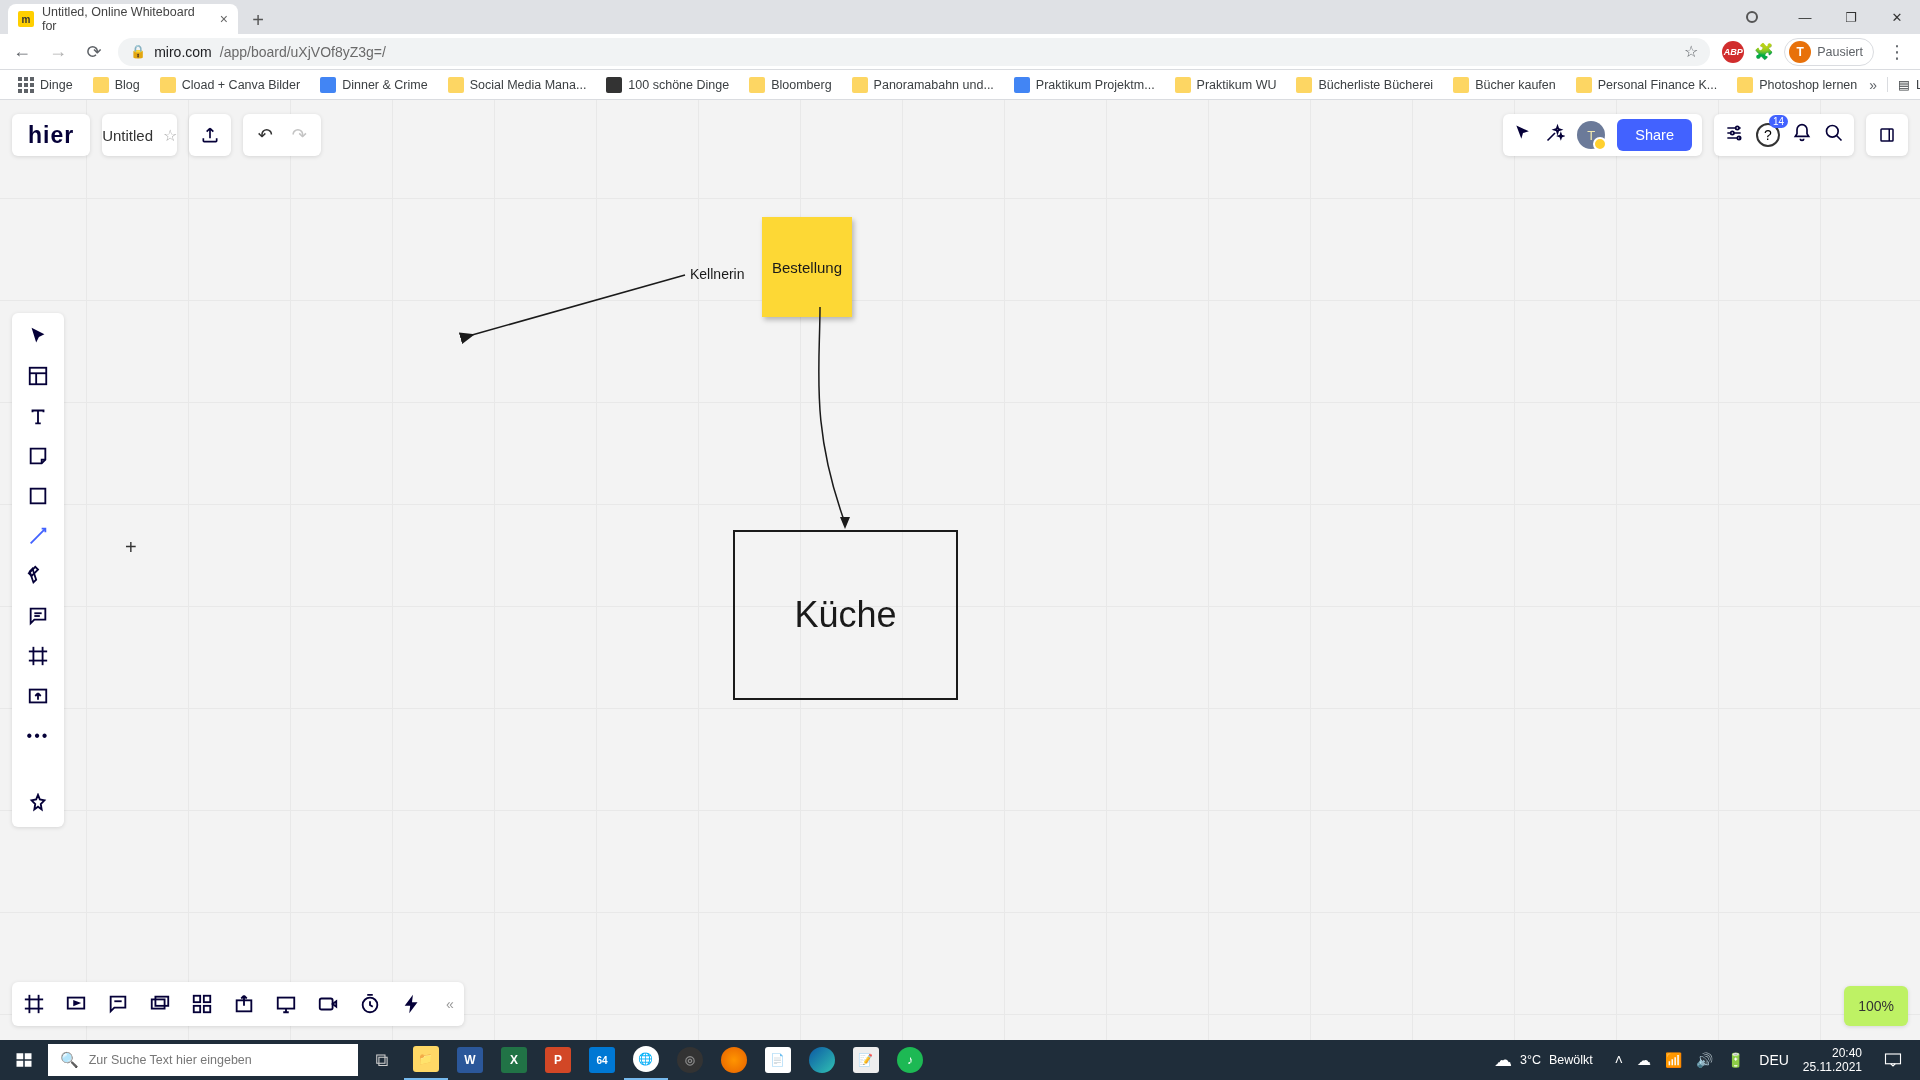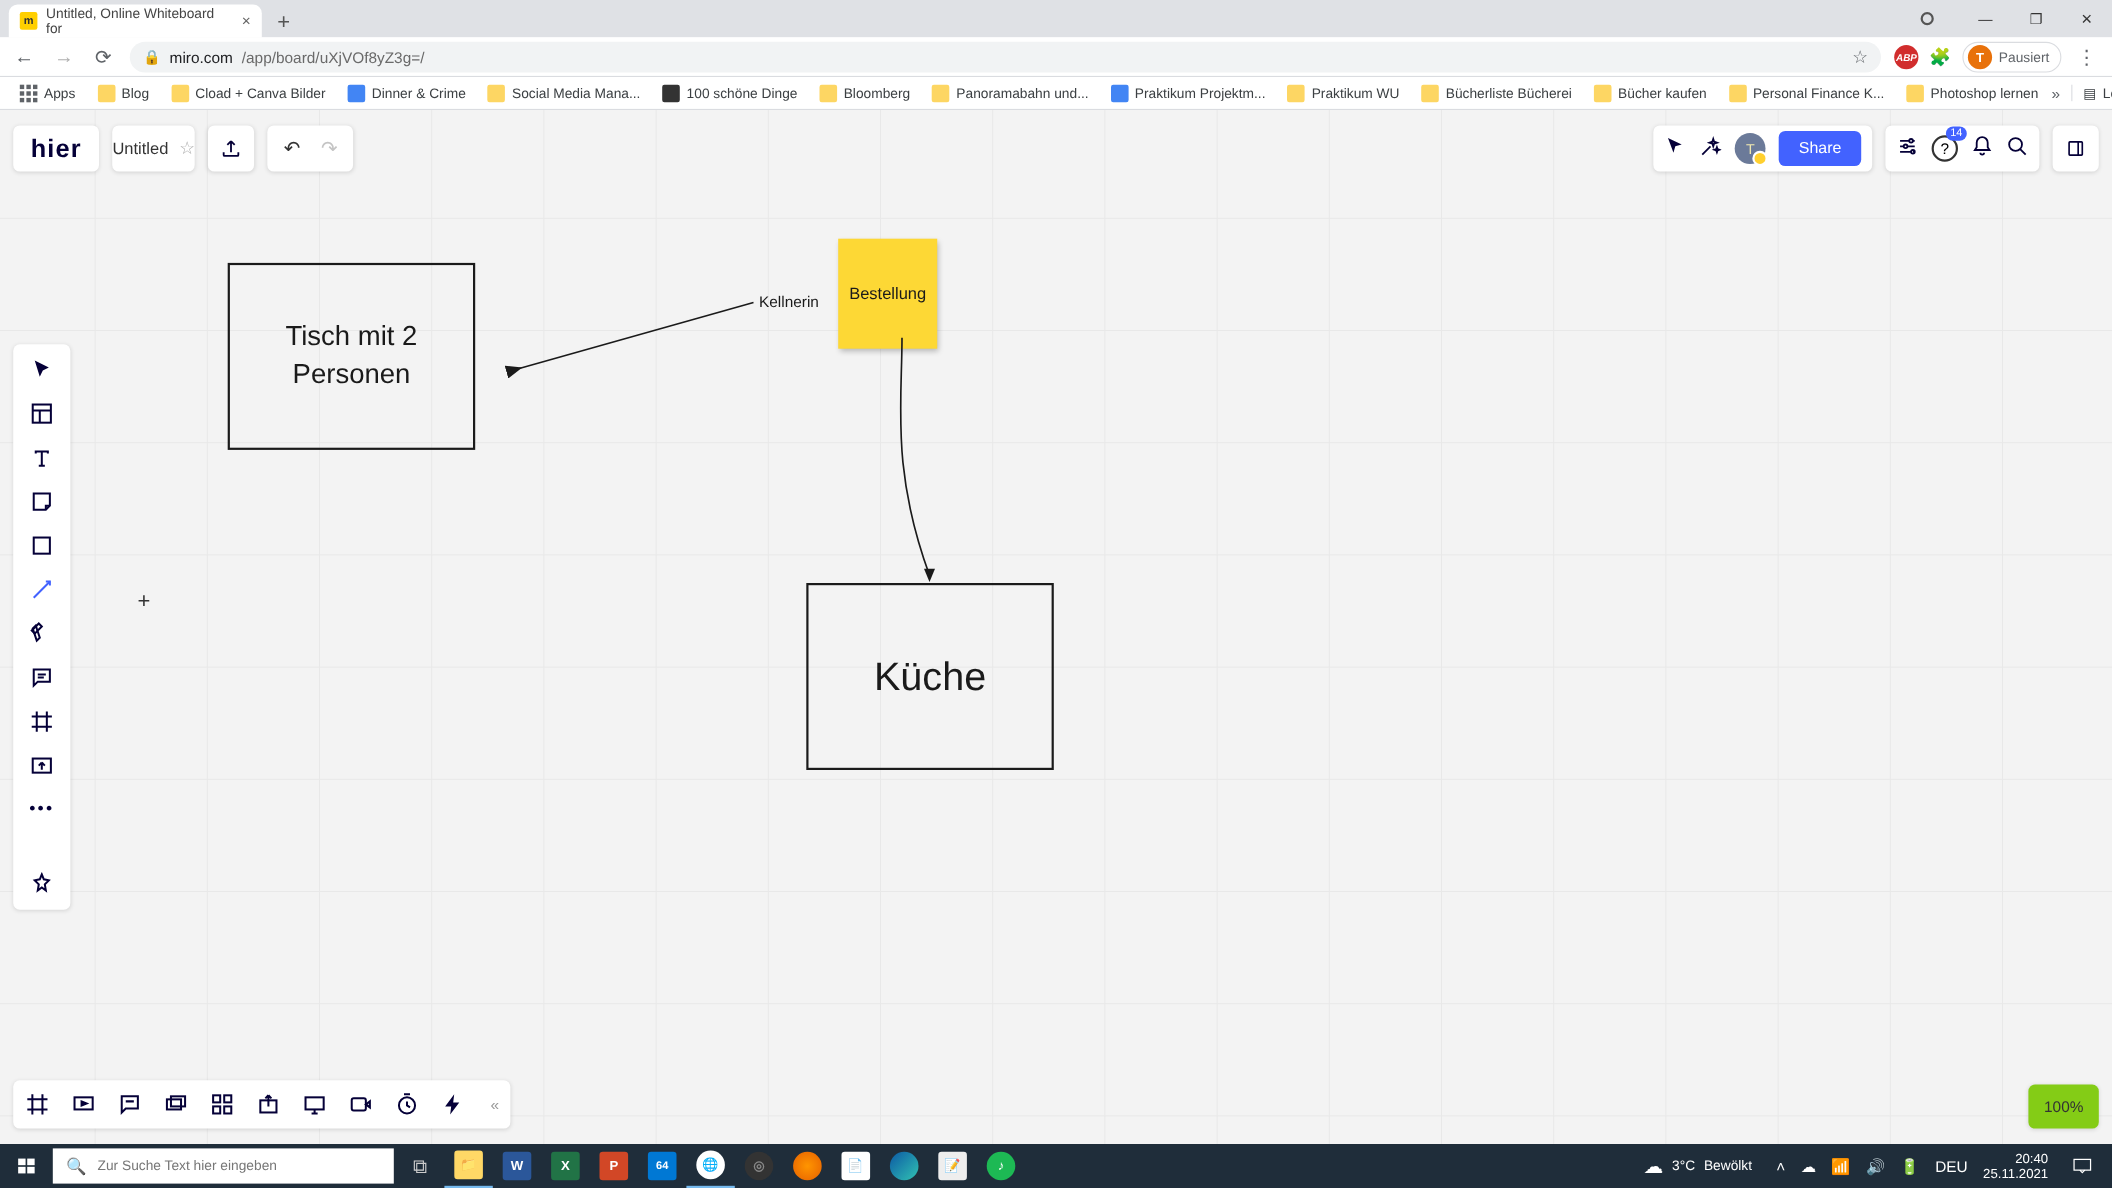--- a/index.html
+++ b/index.html
@@ -83,21 +83,21 @@
   .ltool svg{ width:22px; height:22px; }
   .ltool .dots{ letter-spacing:2px; font-size:16px;}
   .ltoolbar .gap{ height:14px;}
 
   
   .btoolbar{ position:absolute; left:12px; bottom:14px; background:#fff; height:44px; border-radius:6px; box-shadow:0 1px 4px rgba(0,0,0,.12); display:flex; align-items:center; padding:0 10px; gap:18px;}
   .btool{ width:24px;height:24px; display:flex; align-items:center; justify-content:center; color:#050038;}
   .btool svg{width:22px;height:22px;}
   .btoolbar .collapse{ color:#999; font-size:14px; margin-left:4px;}
 
-  .zoom{ position:absolute; right:12px; bottom:14px; background:#84cc16; height:40px; border-radius:6px; box-shadow:0 1px 4px rgba(0,0,0,.12); display:flex; align-items:center; padding:0 14px; font-size:14px; color:#333;}
+  .zoom{ position:absolute; right:12px; bottom:14px; background:#bef264; height:40px; border-radius:6px; box-shadow:0 1px 4px rgba(0,0,0,.12); display:flex; align-items:center; padding:0 14px; font-size:14px; color:#333;}
 
   
   .canvas-layer{ position:absolute; inset:0; }
   .obj{ position:absolute; }
   .rect-box{ border:2px solid #1a1a1a; background:transparent; display:flex; align-items:center; justify-content:center; text-align:center; font-size:25px; color:#1a1a1a; line-height:1.35;}
   .sticky{ background:#fdd835; box-shadow:2px 3px 5px rgba(0,0,0,.25); display:flex; align-items:center; justify-content:center; font-size:15px; color:#1a1a1a;}
   .plain-text{ font-size:14px; color:#1a1a1a;}
   .plus-mark{ font-size:20px; color:#333; font-weight:300;}
 
   
@@ -164,21 +164,21 @@
           <span></span>
           <span></span>
           <span></span>
           <span></span>
           <span></span>
           <span></span>
           <span></span>
           <span></span>
         </span>
       </span>
-    <span>Apps</span>
+    <span>Dinge</span>
   </div>
   <div class="bk">
       <span class="fic"></span>
       <span>Blog</span>
     </div>
   <div class="bk">
       <span class="fic"></span>
       <span>Cload + Canva Bilder</span>
     </div>
   <div class="bk">
@@ -231,23 +231,20 @@
       <span>▤</span>
       <span>Leseliste</span>
     </div>
   </div>
 </div>
 
 <div class="miro-app">
   <div class="canvas-grid"></div>
 
   <div class="canvas-layer">
-    <div class="obj rect-box" style="left:207px; top:139px; width:225px; height:170px;">
-      <span>Tisch mit 2 Personen</span>
-    </div>
 
     <div class="obj plain-text" style="left:690px; top:166px;">
       <span>Kellnerin</span>
     </div>
 
     <div class="obj sticky" style="left:762px; top:117px; width:90px; height:100px;">
       <span>Bestellung</span>
     </div>
 
     <svg class="obj" style="left:460px; top:165px; width:230px; height:90px; overflow:visible;">

